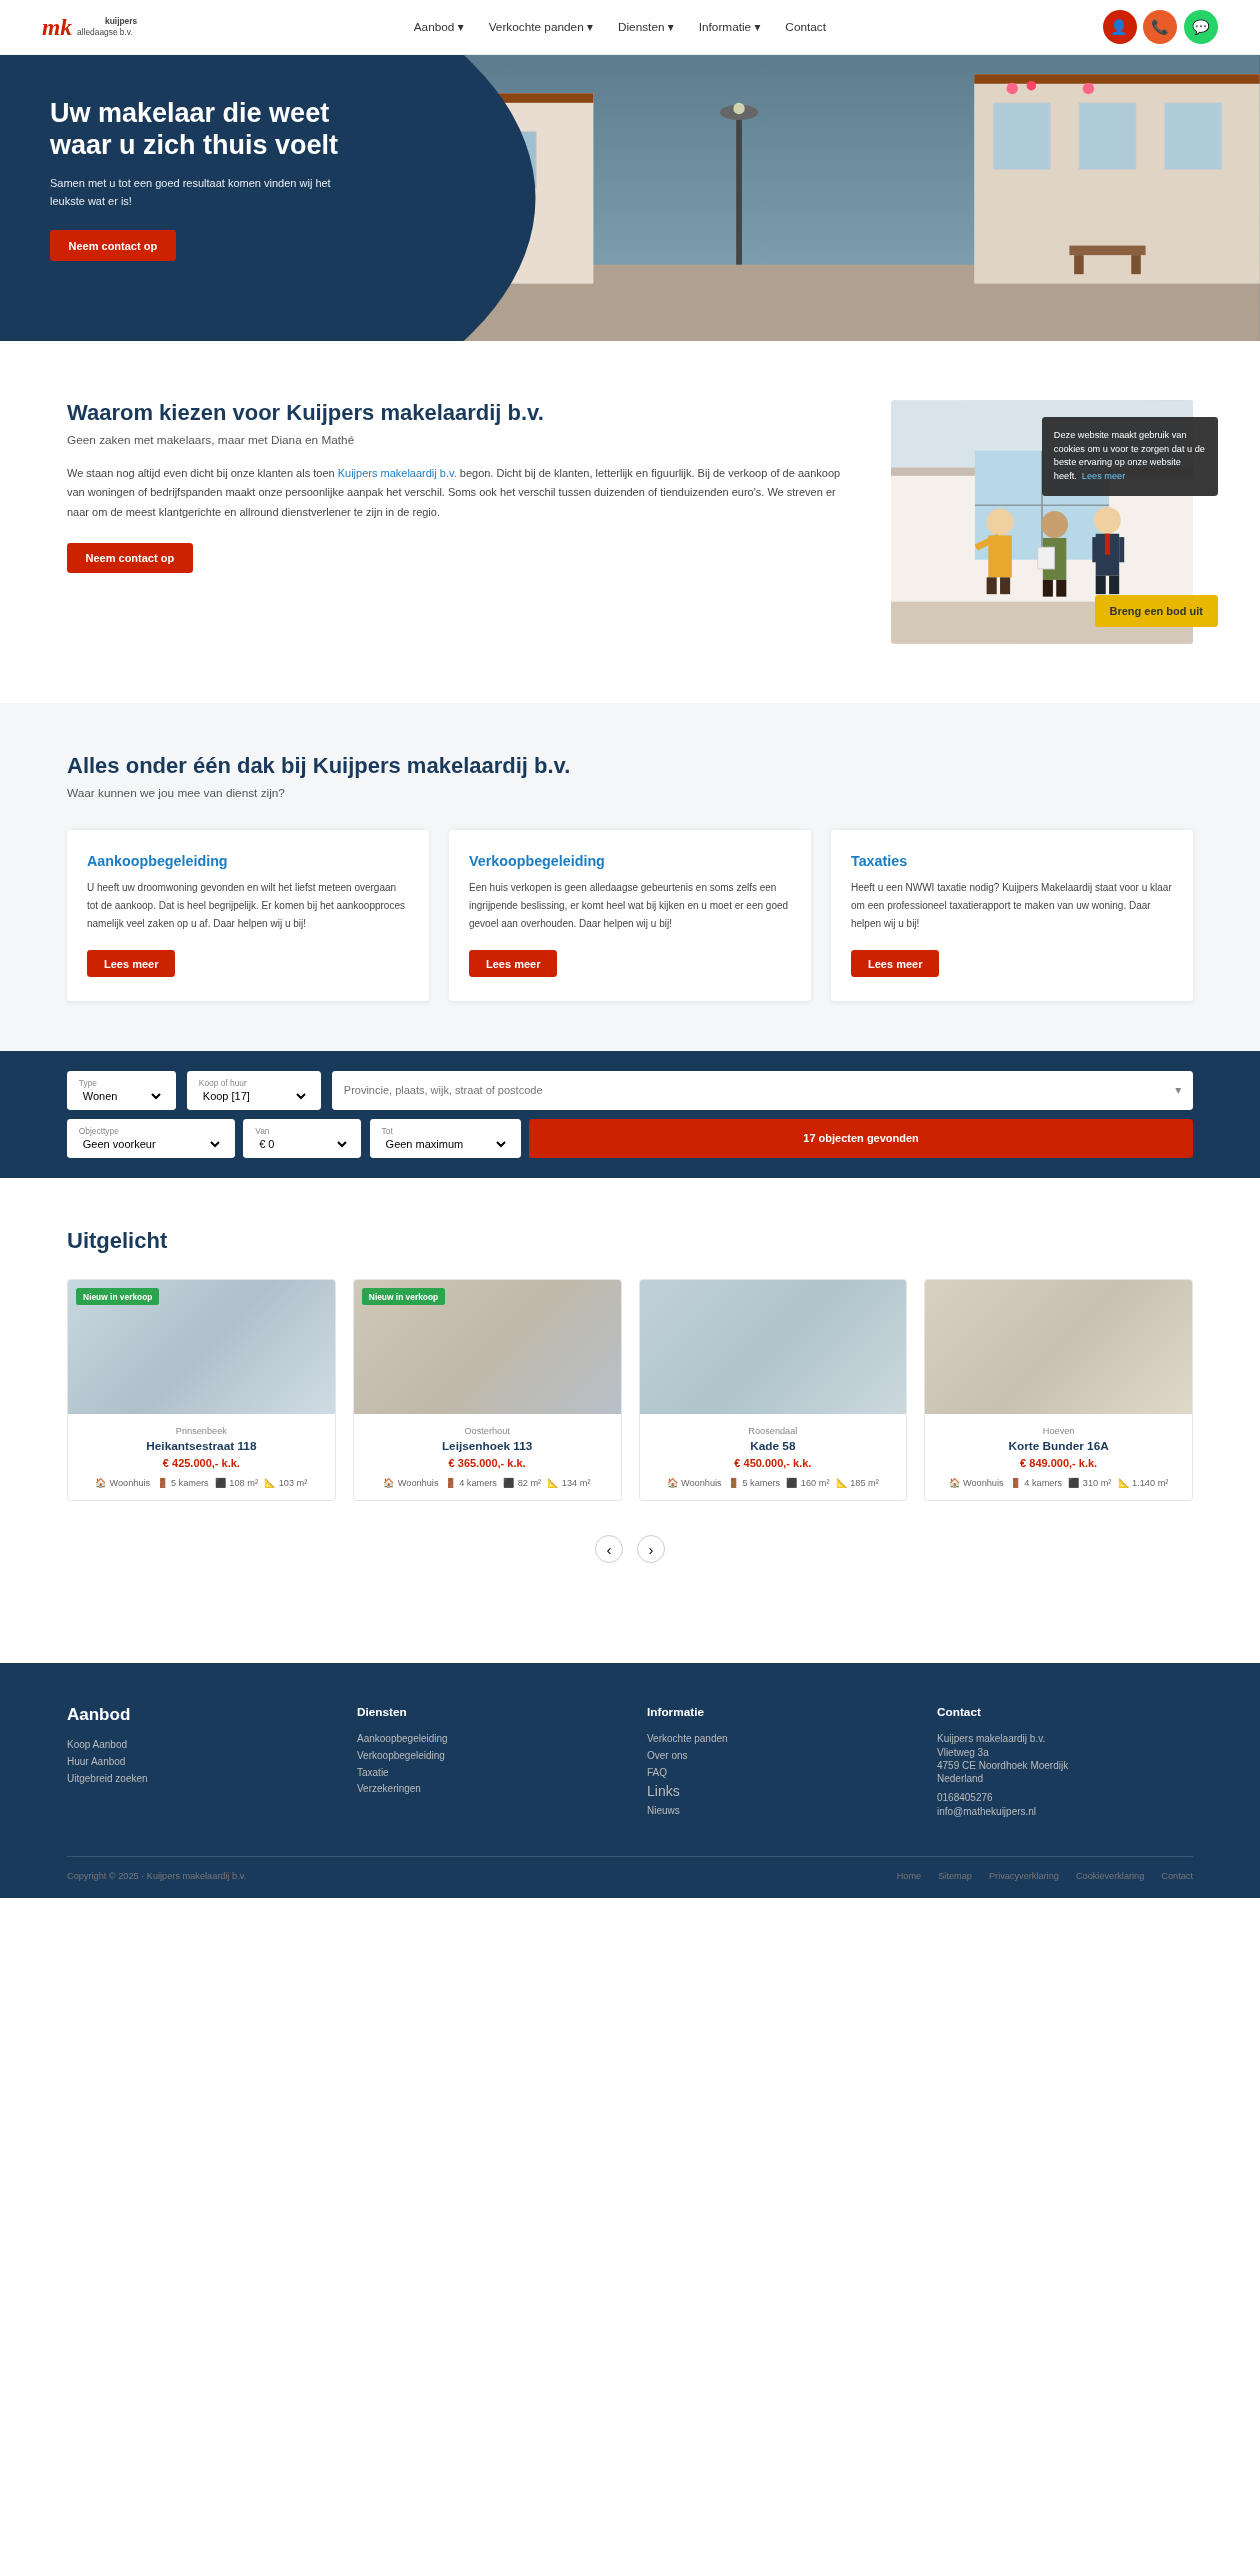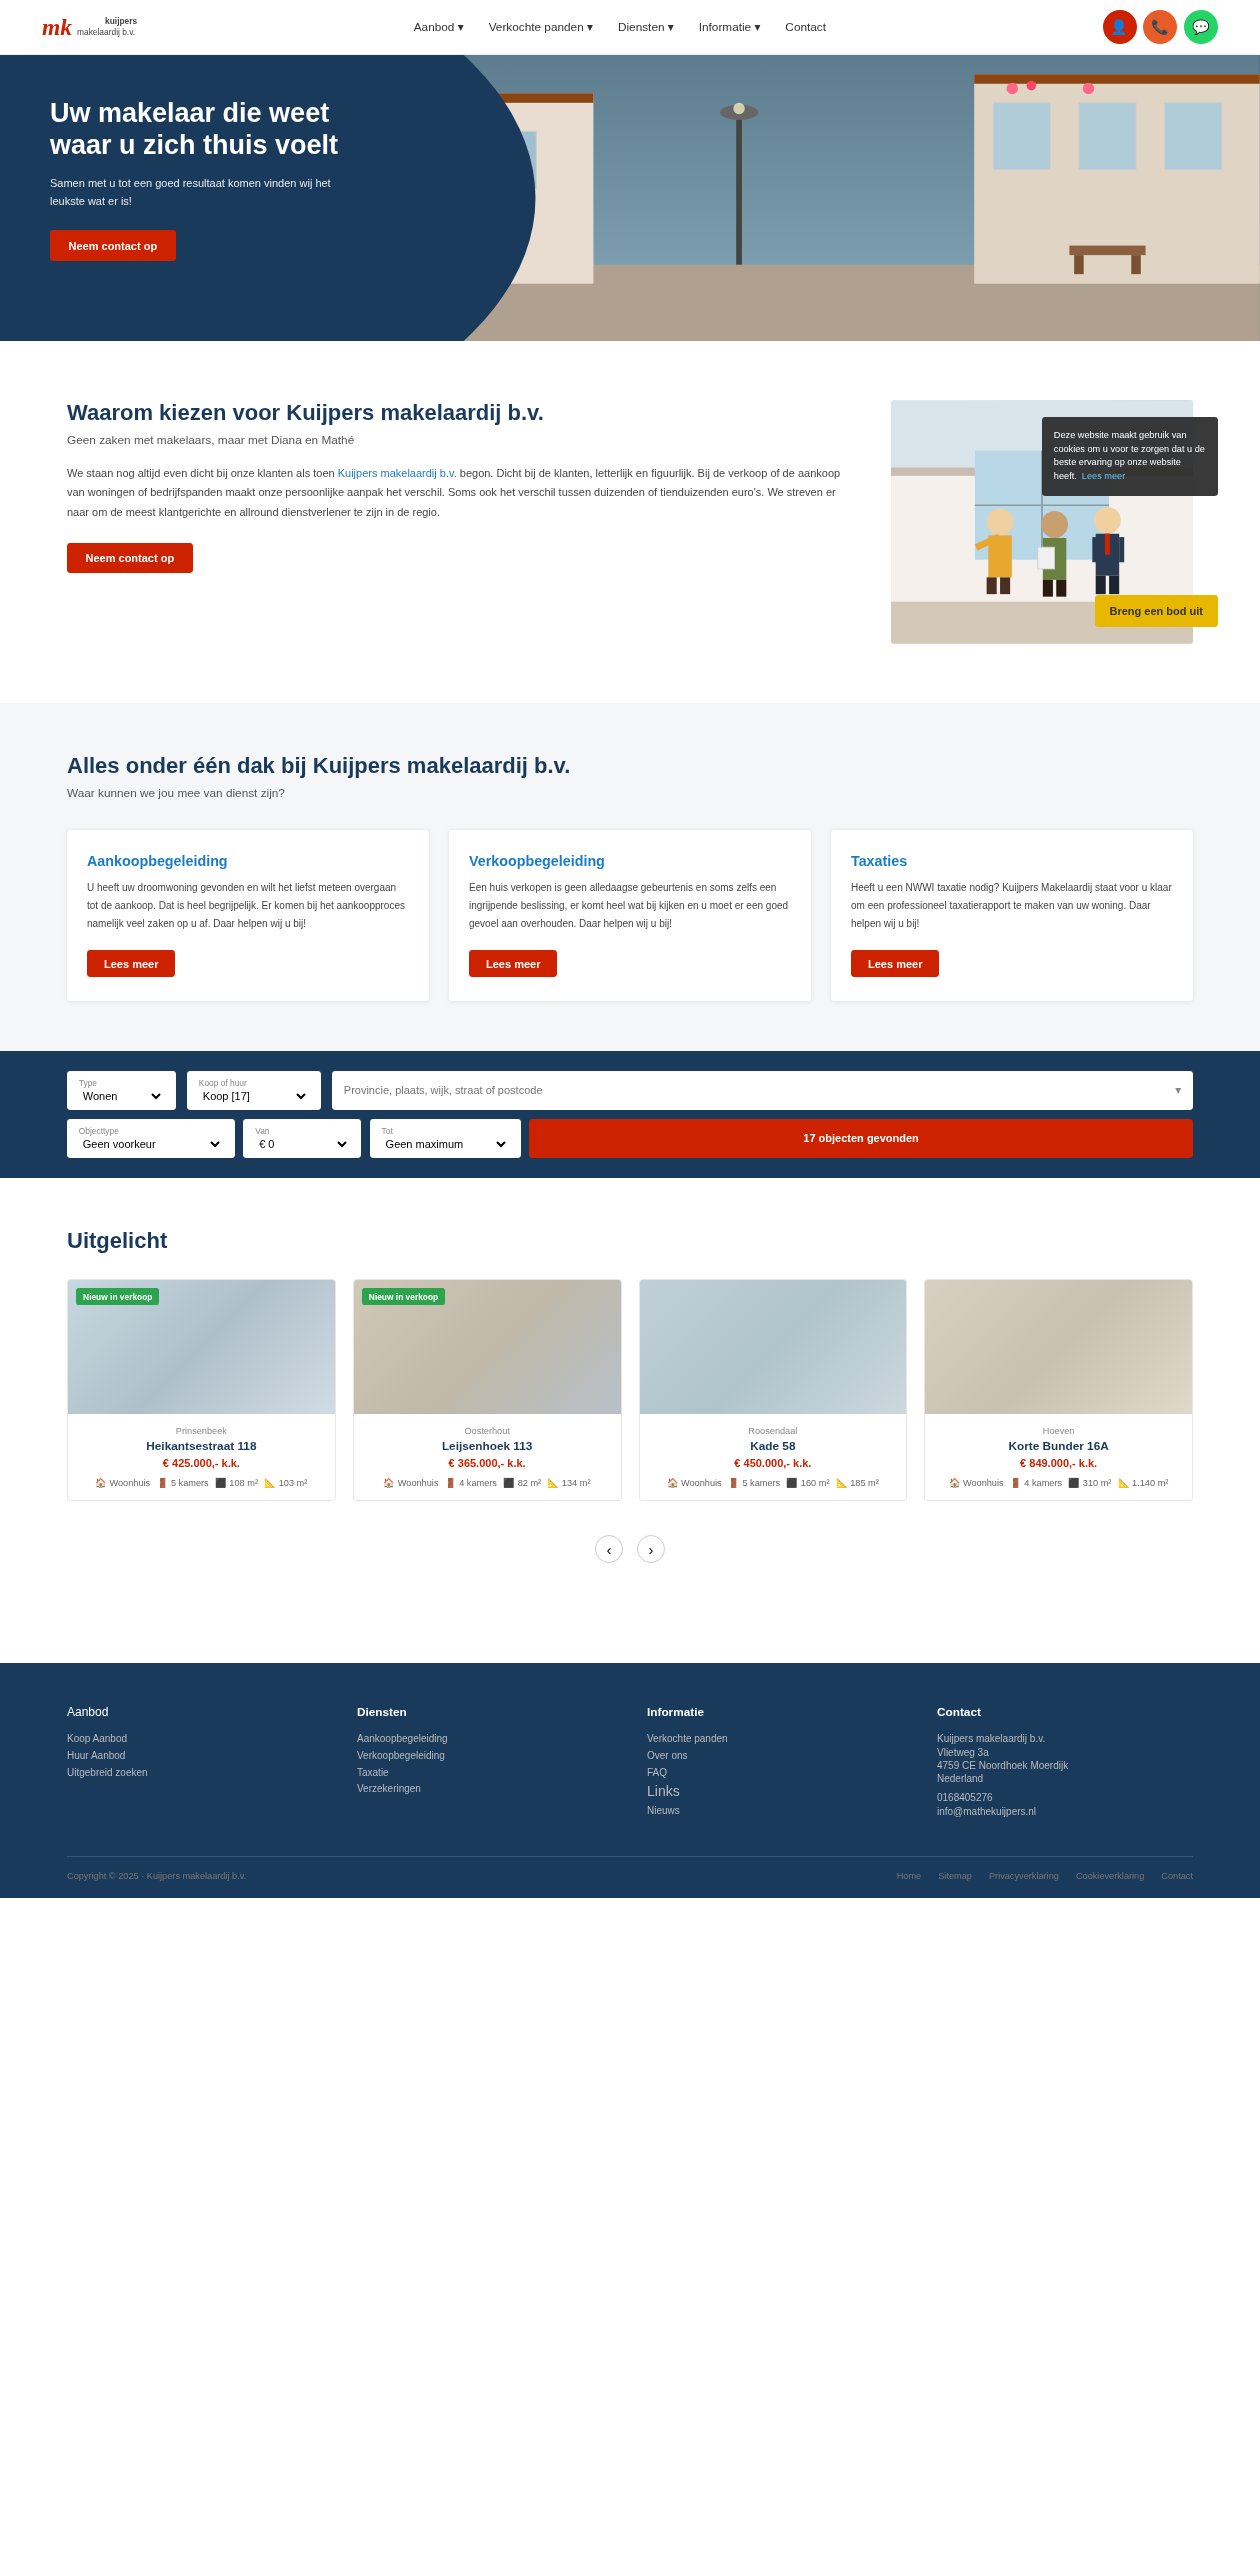--- a/index.html
+++ b/index.html
@@ -9,21 +9,21 @@
 </head>
 <body>
 
 <header style="display:flex;align-items:center;justify-content:space-between;padding:10px 42px;background:#fff;border-bottom:0.8px solid #eee;position:sticky;top:0;z-index:100;">
   <div style="display:flex;align-items:center;gap:5px;cursor:pointer;">
     <span style="font-size:23.5px;font-weight:900;color:#cc2200;font-style:italic;font-family:Georgia,serif;">
       <span style="color:#cc2200;">m</span><span style="color:#cc2200;">k</span>
     </span>
     <div style="font-size:8.4px;color:#444;line-height:1.3;">
       <div style="font-weight:bold;padding-left:28px;">kuijpers</div>
-      <div>makelaardij b.v.</div>
+      <div>alledaagse b.v.</div>
     </div>
   </div>
   <nav style="display:flex;gap:25px;align-items:center;">
     <a href="#" style="text-decoration:none;color:#333;font-size:11.8px;">Aanbod ▾</a>
     <a href="#" style="text-decoration:none;color:#333;font-size:11.8px;">Verkochte panden ▾</a>
     <a href="#" style="text-decoration:none;color:#333;font-size:11.8px;">Diensten ▾</a>
     <a href="#" style="text-decoration:none;color:#333;font-size:11.8px;">Informatie ▾</a>
     <a href="#" style="text-decoration:none;color:#333;font-size:11.8px;">Contact</a>
   </nav>
   <div style="display:flex;gap:6.7px;">
@@ -281,21 +281,21 @@
     <button style="width:28.6px;height:28.6px;border:0.8px solid #ccc;background:#fff;border-radius:50%;cursor:pointer;font-size:15px;display:flex;align-items:center;justify-content:center;">›</button>
   </div>
 </section>
 
 <div style="height:50px;background:#fff;"></div>
 
 <footer style="background:#1a3a5c;color:#bbb;padding:42px 67px 0;">
   <div style="display:grid;grid-template-columns:repeat(4,1fr);gap:34px;margin-bottom:34px;">
 
     <div>
-      <h4 style="font-size:12px;font-weight:normal;color:#fff;margin-bottom:13.4px;">Aanbod</h4>
+      <h4 style="font-size:17px;font-weight:bold;color:#fff;margin-bottom:13.4px;">Aanbod</h4>
       <a href="#" style="display:block;font-size:10px;color:#bbb;text-decoration:none;margin-bottom:5.9px;">Koop Aanbod</a>
       <a href="#" style="display:block;font-size:10px;color:#bbb;text-decoration:none;margin-bottom:5.9px;">Huur Aanbod</a>
       <a href="#" style="display:block;font-size:10px;color:#bbb;text-decoration:none;margin-bottom:5.9px;">Uitgebreid zoeken</a>
     </div>
 
     <div>
       <h4 style="font-size:11.8px;font-weight:bold;color:#fff;margin-bottom:13.4px;">Diensten</h4>
       <a href="#" style="display:block;font-size:10px;color:#bbb;text-decoration:none;margin-bottom:5.9px;">Aankoopbegeleiding</a>
       <a href="#" style="display:block;font-size:10px;color:#bbb;text-decoration:none;margin-bottom:5.9px;">Verkoopbegeleiding</a>
       <a href="#" style="display:block;font-size:10px;color:#bbb;text-decoration:none;margin-bottom:5.9px;">Taxatie</a>

